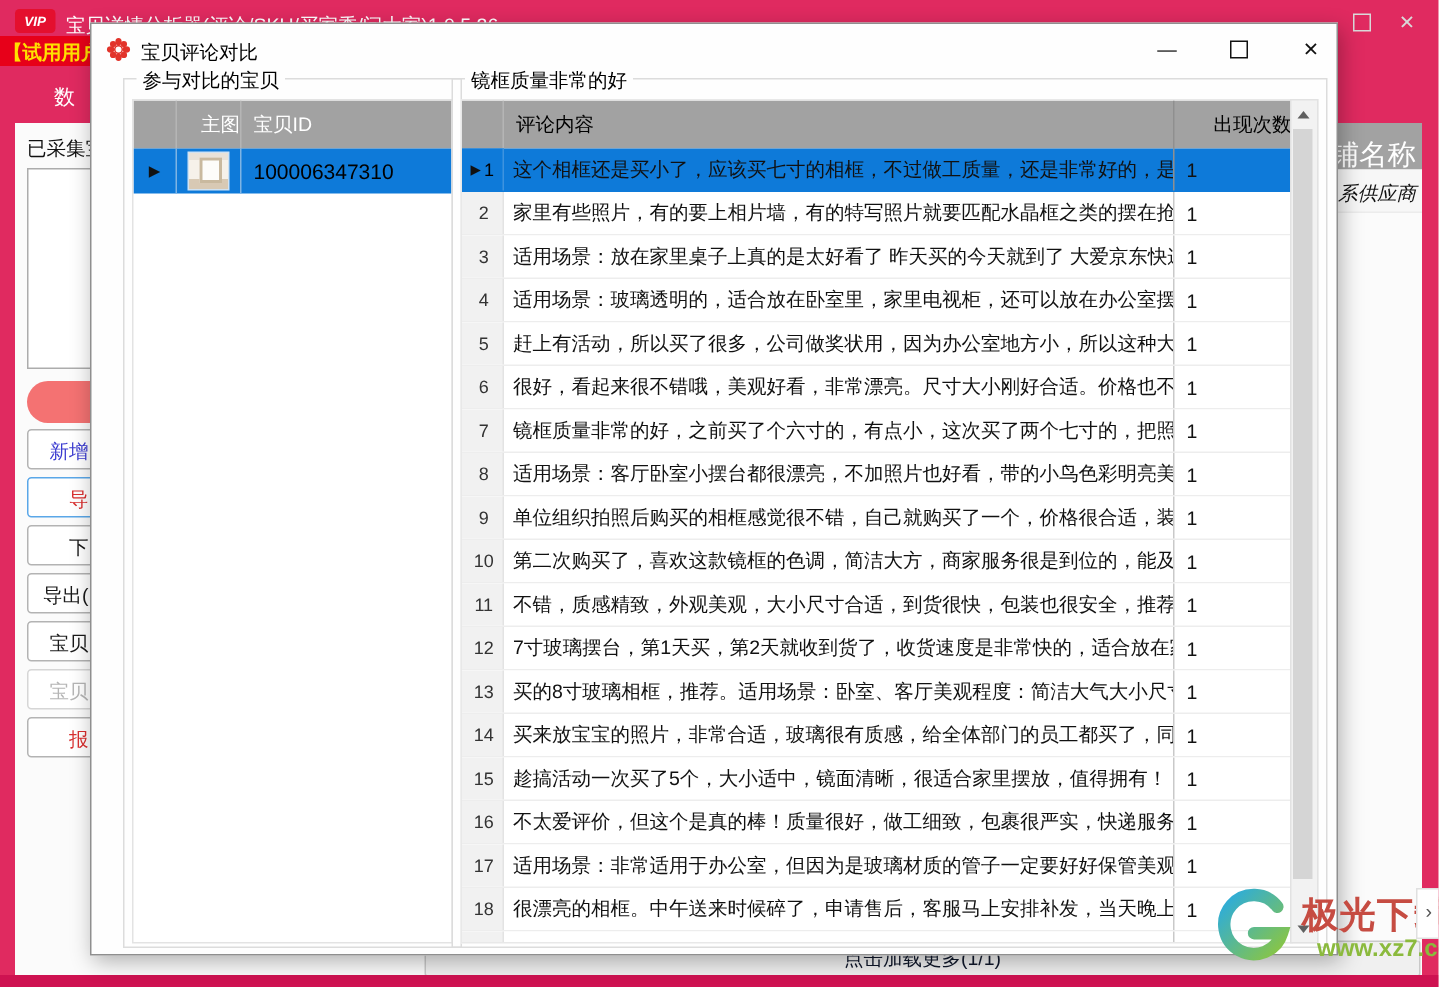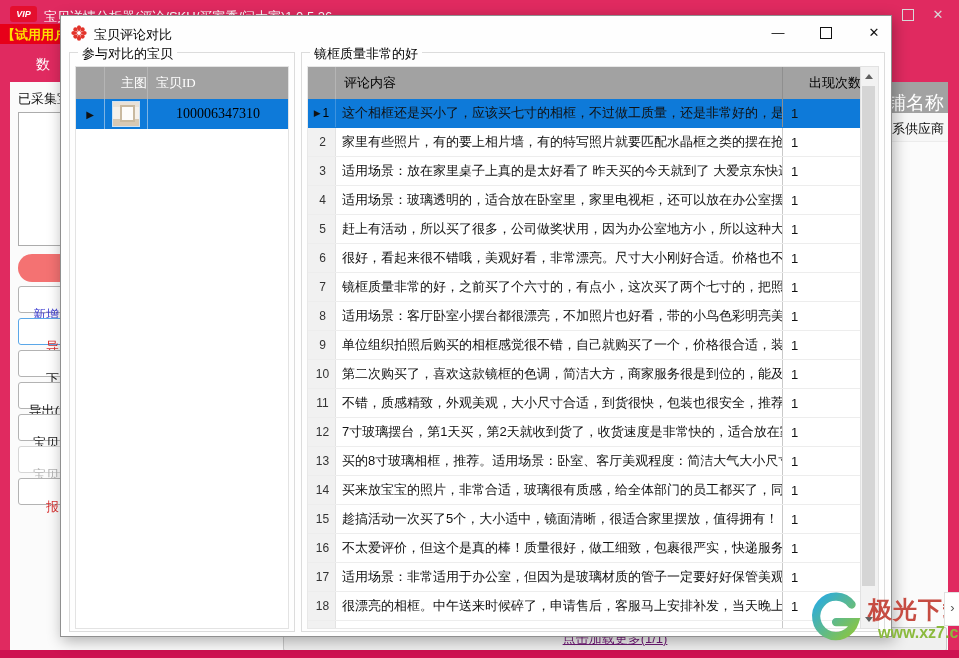--- a/index.html
+++ b/index.html
@@ -16,61 +16,61 @@
   #mw-max span{display:inline-block;width:10px;height:10px;border:1px solid #D9D9D9;margin-top:4px;}
   #trial-banner{left:0;top:24px;width:62px;height:20px;background:#E70019;overflow:hidden;}
   #trial-banner span{position:absolute;left:2px;top:2px;color:#FFE000;font-size:13px;font-weight:bold;white-space:nowrap;}
   #tab-frag{left:36px;top:56px;color:#fff;font-size:14px;}
   #mw-content{left:10px;top:82px;width:938px;height:568px;background:#FBFBFB;}
   #collected-label{left:8px;top:8px;font-size:13px;color:#111;white-space:nowrap;}
   #collected-list{left:8px;top:30px;width:250px;height:132px;background:#fff;border:1px solid #ACACAC;}
   #coral-btn{left:8px;top:172px;width:210px;height:28px;background:#F47272;border-radius:14px;border:none;}
   .lbtn{position:absolute;left:8px;width:88px;height:27px;background:#fff;border:1px solid #B3B3B3;
     border-radius:3px;font-size:13px;}
-  .lbtn .lbl{position:absolute;right:46px;top:19px;white-space:nowrap;text-align:right;}
+  .lbtn .lbl{position:absolute;right:46px;top:5px;white-space:nowrap;text-align:right;}
   .v-normal .lbl{color:#1a1a1a}
   .v-blue .lbl{color:#3A3AD0}
   .v-red .lbl{color:#D93030}
   .v-red-focus .lbl{color:#D93030}
   .v-red-focus{border-color:#5AA7E8;}
   .v-disabled .lbl{color:#B5B5B5}
   .v-disabled{border-color:#D6D6D6;}
   
   #shop-header{left:880px;top:0px;width:58px;height:31px;background:#A2A2A2;overflow:hidden;}
   #shop-header span{position:absolute;right:4px;top:8px;color:#fff;font-size:19px;white-space:nowrap;}
-  #shop-row{left:880px;top:31px;width:58px;height:28px;background:#F7F7F7;overflow:hidden;border-bottom:1px solid #ECECEC;}
+  #shop-row{left:880px;top:31px;width:58px;height:28px;background:#F7F7F7;overflow:hidden;border-bottom:1px solid #ECECEC;font-style:italic;}
   #shop-row span{position:absolute;right:4px;top:7px;color:#111;font-size:13px;white-space:nowrap;}
   #load-more{left:273px;top:545px;width:662px;height:22px;background:#F0F0F0;border:1px solid #C9C9C9;
-    border-radius:2px;text-align:center;font-size:13px;color:#701a75;line-height:21px;text-decoration:underline;}
+    border-radius:2px;text-align:center;font-size:13px;color:#0f172a;line-height:21px;}
   #bottom-bar{left:0;top:650px;width:959px;height:8px;background:#CE1251;}
   #corner-box{left:944px;top:592px;width:15px;height:32px;background:#fff;border:1px solid #E0E0E0;
     text-align:center;line-height:30px;color:#555;font-size:13px;z-index:40;}
 
   
   #dialog{left:60px;top:15px;width:830px;height:620px;background:#FEFEFE;border:1px solid #8F8F8F;
     box-shadow:2px 4px 14px rgba(0,0,0,.3);z-index:10;}
   #dlg-icon{left:10px;top:9px;width:16px;height:16px;}
   #dlg-title{left:33px;top:10px;font-size:13px;color:#000000;white-space:nowrap;}
   .dlg-btn{top:4px;width:34px;height:25px;text-align:center;color:#111;font-size:13px;line-height:25px;}
   #dlg-max i{display:inline-block;width:10px;height:10px;border:1px solid #111;margin-top:7px;}
   .group{position:absolute;border:1px solid #DCDCDC;background:transparent;}
   .group .legend{position:absolute;top:-8px;left:8px;background:#FEFEFE;padding:0 4px;font-size:13px;color:#000;white-space:nowrap;}
-  #group-left{left:8px;top:36px;width:224px;height:578px;font-family:Liberation Serif, serif;}
+  #group-left{left:21px;top:36px;width:224px;height:578px;}
   #group-right{left:240px;top:36px;width:582px;height:578px;}
 
   
   #ptable{position:absolute;left:5px;top:13px;right:5px;bottom:2px;background:#fff;border:1px solid #E3E3E3;overflow:hidden;}
   #ptable .thead{display:flex;height:32px;background:#A2A2A2;color:#fff;font-size:13px;align-items:center;}
   #ptable .h-marker{width:28px;border-right:1px solid #B5B5B5;height:100%;}
   #ptable .h-thumb{width:42px;text-align:right;line-height:32px;border-right:1px solid #B5B5B5;height:100%;}
   #ptable .h-id{flex:1;padding-left:8px;line-height:32px;}
   #prow{display:flex;height:30px;background:#0E7AD9;color:#000;font-size:14px;align-items:center;}
   #prow .c-marker{width:28px;text-align:center;font-size:10px;color:#111;}
   #prow .c-thumb{width:42px;display:flex;justify-content:center;border-left:1px solid #7EB4E4;border-right:1px solid #7EB4E4;height:100%;align-items:center;}
-  #prow .c-id{flex:1;padding-left:8px;margin-left:20px;}
+  #prow .c-id{flex:1;padding-left:8px;}
   .thumb{width:26px;height:24px;border:1px solid #CFE2F3;position:relative;
     background:linear-gradient(180deg,#E9E2D8 0 20%,#F6F1EA 20% 72%,#D8C9B4 72%);}
   .thumb::after{content:"";position:absolute;left:7px;top:3px;width:11px;height:13px;background:#FDFCFA;border:2px solid #C9B99F;}
 
   
   #ctable{position:absolute;left:5px;top:13px;right:22px;bottom:2px;background:#fff;border:1px solid #E8E8E8;overflow:hidden;}
   #ctable .thead{display:flex;height:32px;background:#A2A2A2;color:#000000;font-size:13px;align-items:center;}
   #ctable .h-num{width:27px;height:100%;border-right:1px solid #B5B5B5;}
   #ctable .h-content{flex:1;padding-left:8px;line-height:32px;border-right:1px solid #8F8F8F;height:100%;}
   #ctable .h-count{width:70px;padding-left:8px;line-height:32px;text-align:right;}

